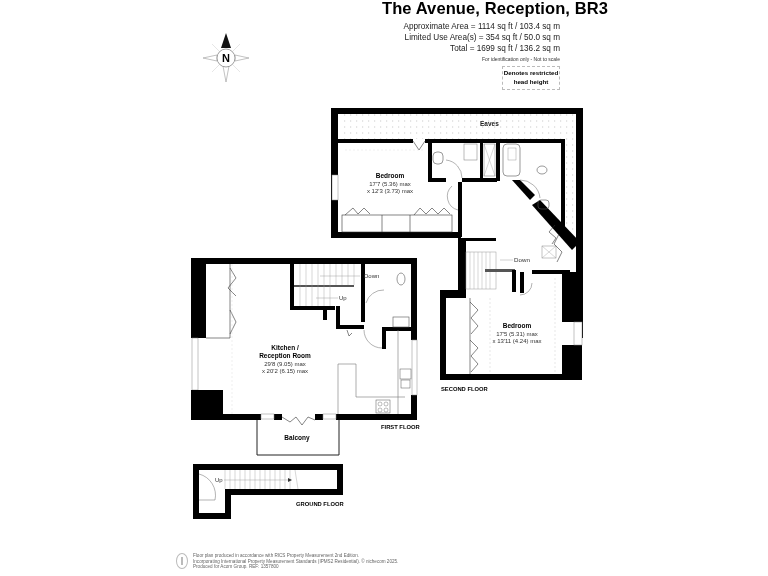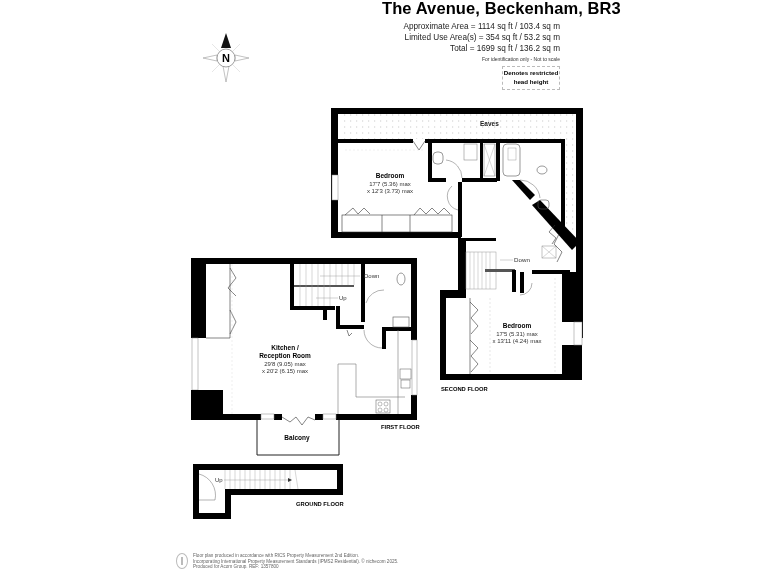--- a/index.html
+++ b/index.html
@@ -11,24 +11,24 @@
     svg.plan { position: absolute; left: 0; top: 0; }
     .lbl { font-family: "Liberation Sans", sans-serif; }
     .footer { position: absolute; left: 176px; top: 553px; display: flex; align-items: flex-start; }
     .footer-icon { width: 12px; height: 16px; border: 1px solid #bbb; border-radius: 50%; margin-right: 5px; position: relative; box-sizing: border-box; }
     .footer-icon::after { content: ""; position: absolute; left: 4px; top: 3px; width: 2px; height: 8px; background: #bbb; }
     .footer-text { font-size: 4.6px; line-height: 5.6px; color: #666; white-space: nowrap; }
   </style>
 </head>
 <body>
 
-<div class="title">The Avenue, Beckenham, BR3</div>
+<div class="title">The Avenue, Reception, BR3</div>
 <div class="areas">
   <div>Approximate Area = 1114 sq ft / 103.4 sq m</div>
-  <div>Limited Use Area(s) = 354 sq ft / 53.2 sq m</div>
+  <div>Limited Use Area(s) = 354 sq ft / 50.0 sq m</div>
   <div>Total = 1699 sq ft / 136.2 sq m</div>
 </div>
 <div class="note">For identification only - Not to scale</div>
 <div class="legend">
   <div>Denotes restricted</div>
   <div>head height</div>
 </div>
 
 <svg class="plan" width="768" height="576" viewBox="0 0 768 576">
   <defs>

